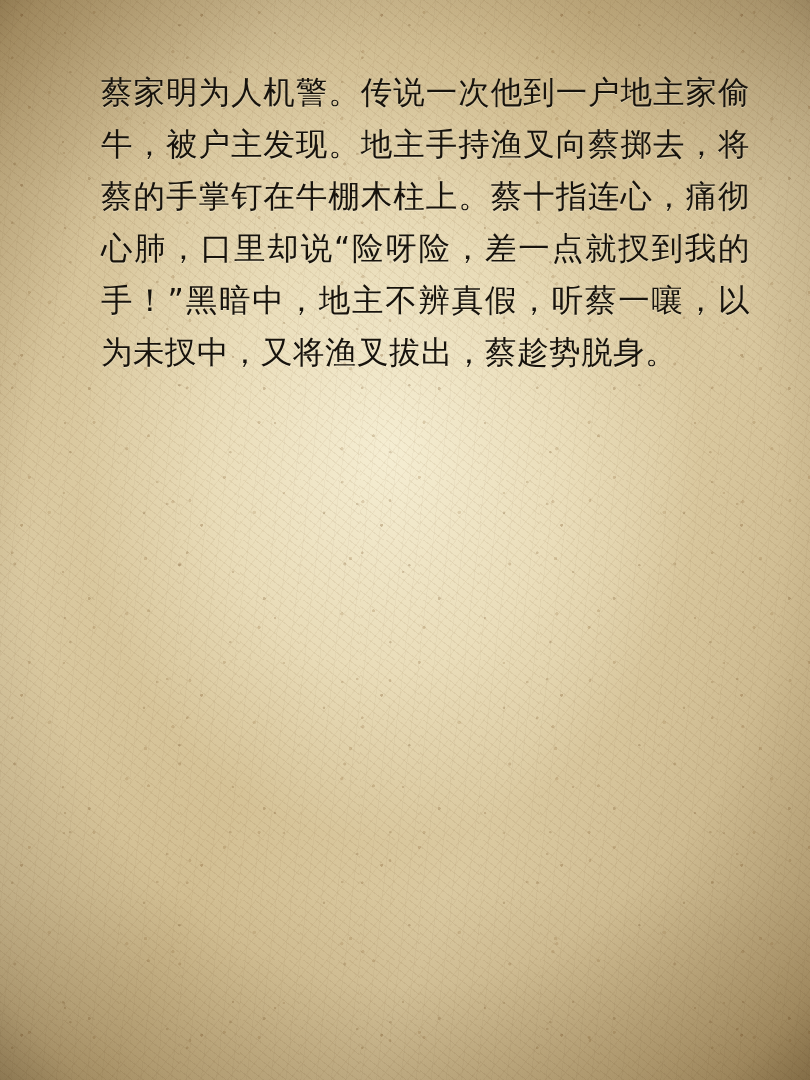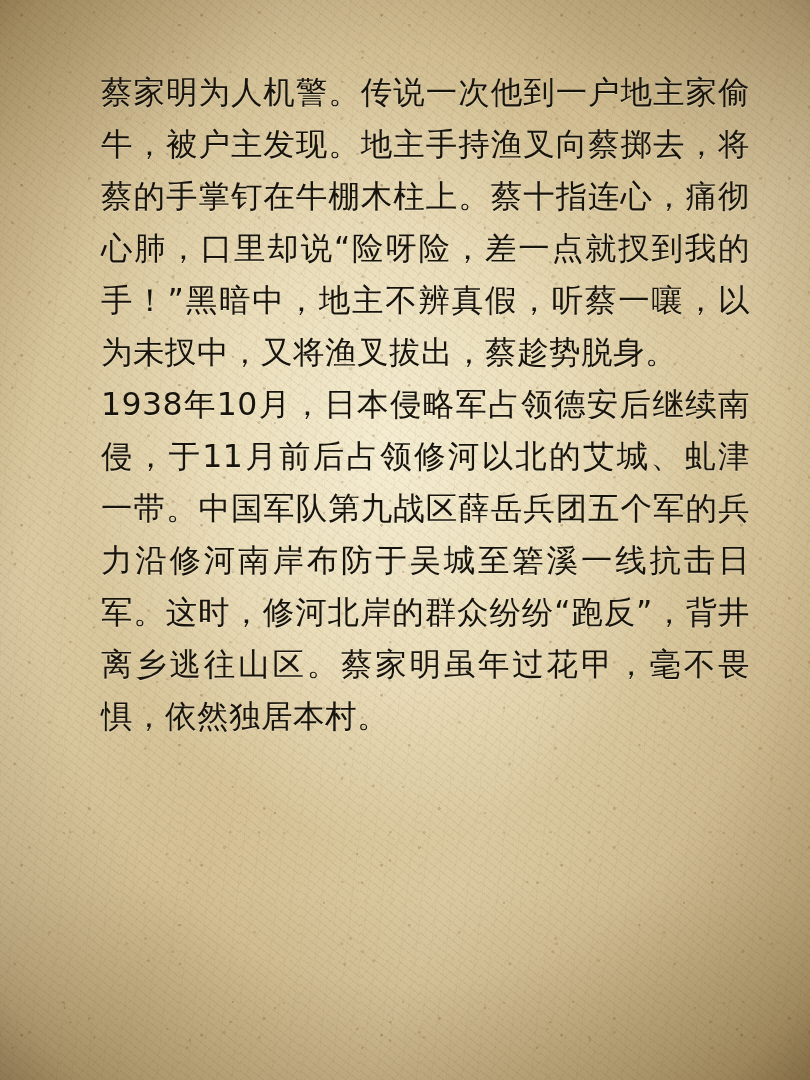--- a/index.html
+++ b/index.html
@@ -112,15 +112,14 @@
 </head>
 <body>
 
 <div id="page">
   <div id="fibers"></div>
   <div id="fibers2"></div>
   <div id="vignette"></div>
 
   <div id="content">
     <p class="para">蔡家明为人机警。传说一次他到一户地主家偷牛，被户主发现。地主手持渔叉向蔡掷去，将蔡的手掌钉在牛棚木柱上。蔡十指连心，痛彻心肺，口里却说“险呀险，差一点就扠到我的手！”黑暗中，地主不辨真假，听蔡一嚷，以为未扠中，又将渔叉拔出，蔡趁势脱身。</p>
-    <p class="para">1938年10月，日本侵略军占领德安后继续南侵，于11月前后占领修河以北的艾城、虬津一带。中国军队第九战区薛岳兵团五个军的兵力沿修河南岸布防于吴城至箬溪一线抗击日军。这时，修河北岸的群众纷纷“跑反”，背井离乡逃往山区。蔡家明虽年过花甲，毫不畏惧，依然独居本村。</p>
   </div>
 </div>
 
 </body></html>

